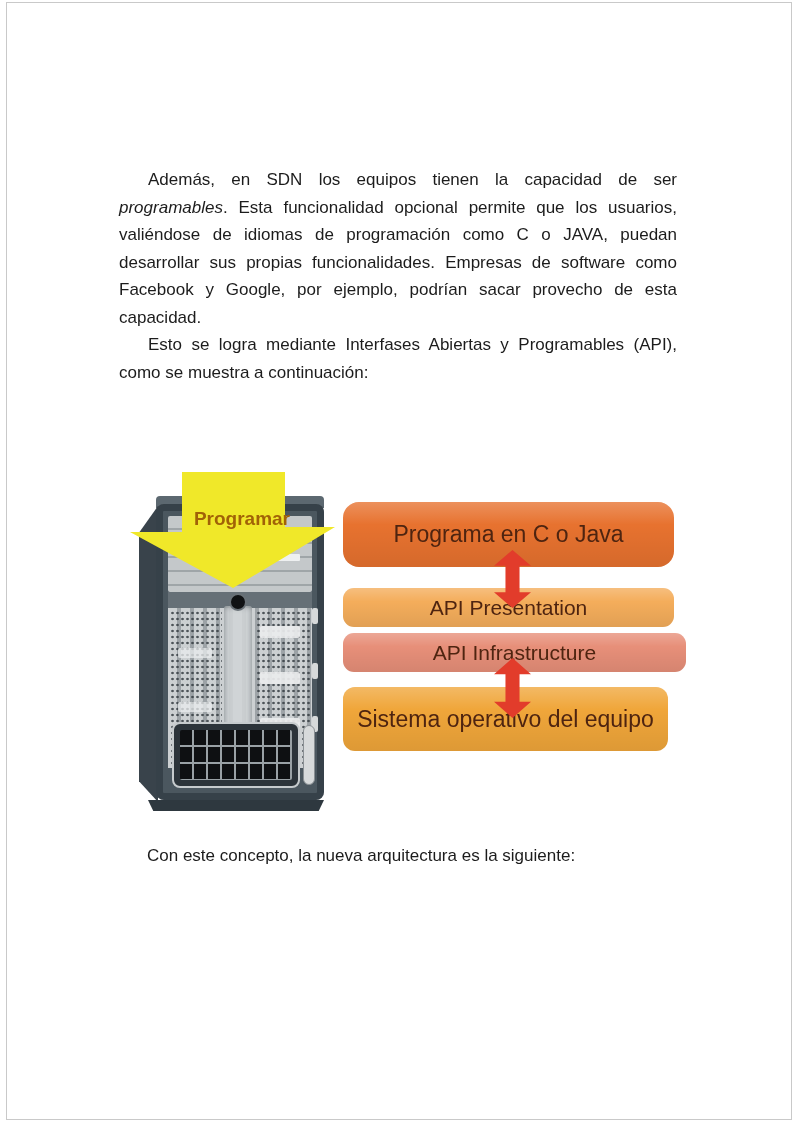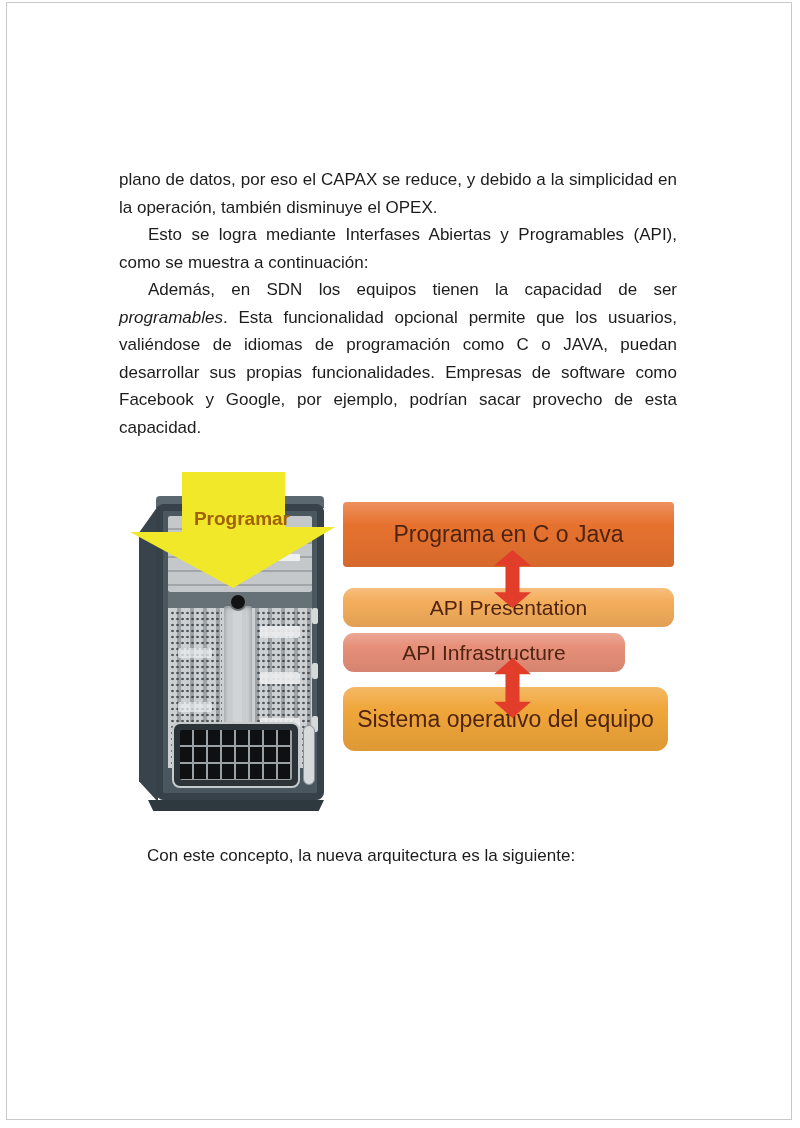--- a/index.html
+++ b/index.html
@@ -69,40 +69,39 @@
               clip-path:polygon(54px 14px,157px 14px,157px 69px,207px 69px,105px 130px,2px 74px,54px 74px);}
   .prog-label{position:absolute;left:180px;top:508px;width:110px;z-index:3;
               text-align:right;font-size:19px;font-weight:bold;color:#a16207;}
 
   
   .layer{position:absolute;left:343px;display:flex;align-items:center;justify-content:center;
          color:#4e2410;z-index:1;}
   .layer::after{content:"";position:absolute;inset:0;border-radius:inherit;
                 background:linear-gradient(180deg,rgba(255,255,255,.22),rgba(255,255,255,0) 35%,rgba(0,0,0,.08));}
   .layer .layer-label{position:relative;z-index:1;}
-  .layer1{top:502px;width:331px;height:65px;border-radius:4px;font-size:23px;}
+  .layer1{top:502px;width:331px;height:65px;border-radius:16px;font-size:23px;}
   .layer2{top:588px;width:331px;height:39px;border-radius:11px;font-size:21px;}
-  .layer3{top:633px;width:282px;height:39px;border-radius:11px;font-size:21px;}
+  .layer3{top:633px;width:343px;height:39px;border-radius:11px;font-size:21px;}
   .layer4{top:687px;width:325px;height:64px;border-radius:12px;font-size:23px;}
 
   
   .red-arrow{position:absolute;left:494px;width:37px;z-index:4;
              clip-path:polygon(50% 0,100% 27%,69% 27%,69% 73%,100% 73%,50% 100%,0 73%,31% 73%,31% 27%,0 27%);}
   .red-arrow-1{top:550px;height:58px;}
   .red-arrow-2{top:658px;height:60px;}
 </style>
 </head>
 <body>
 
 <div class="page-frame"></div>
 
 <div class="text-block">
-  <p>plano de datos, por eso el CAPAX se reduce, y debido a la simplicidad en la operación, también disminuye el OPEX.</p>
+  <p class="indent"><span>Además, en SDN los equipos tienen la capacidad de ser </span><em>programables</em><span>. Esta funcionalidad opcional permite que los usuarios, valiéndose de idiomas de programación como C o JAVA, puedan desarrollar sus propias funcionalidades. Empresas de software como Facebook y Google, por ejemplo, podrían sacar provecho de esta capacidad.</span></p>
   <p class="indent">Esto se logra mediante Interfases Abiertas y Programables (API), como se muestra a continuación:</p>
-  <p class="indent"><span>Además, en SDN los equipos tienen la capacidad de ser </span><em>programables</em><span>. Esta funcionalidad opcional permite que los usuarios, valiéndose de idiomas de programación como C o JAVA, puedan desarrollar sus propias funcionalidades. Empresas de software como Facebook y Google, por ejemplo, podrían sacar provecho de esta capacidad.</span></p>
 </div>
 
 <div class="switch">
   <div class="sw-top"></div>
   <div class="sw-left"></div>
   <div class="sw-body"></div>
   <div class="sw-panel"></div>
   <div class="sw-panel-label"></div>
   <div class="sw-cage"></div>
   <div class="sw-cage-toprow"></div>

